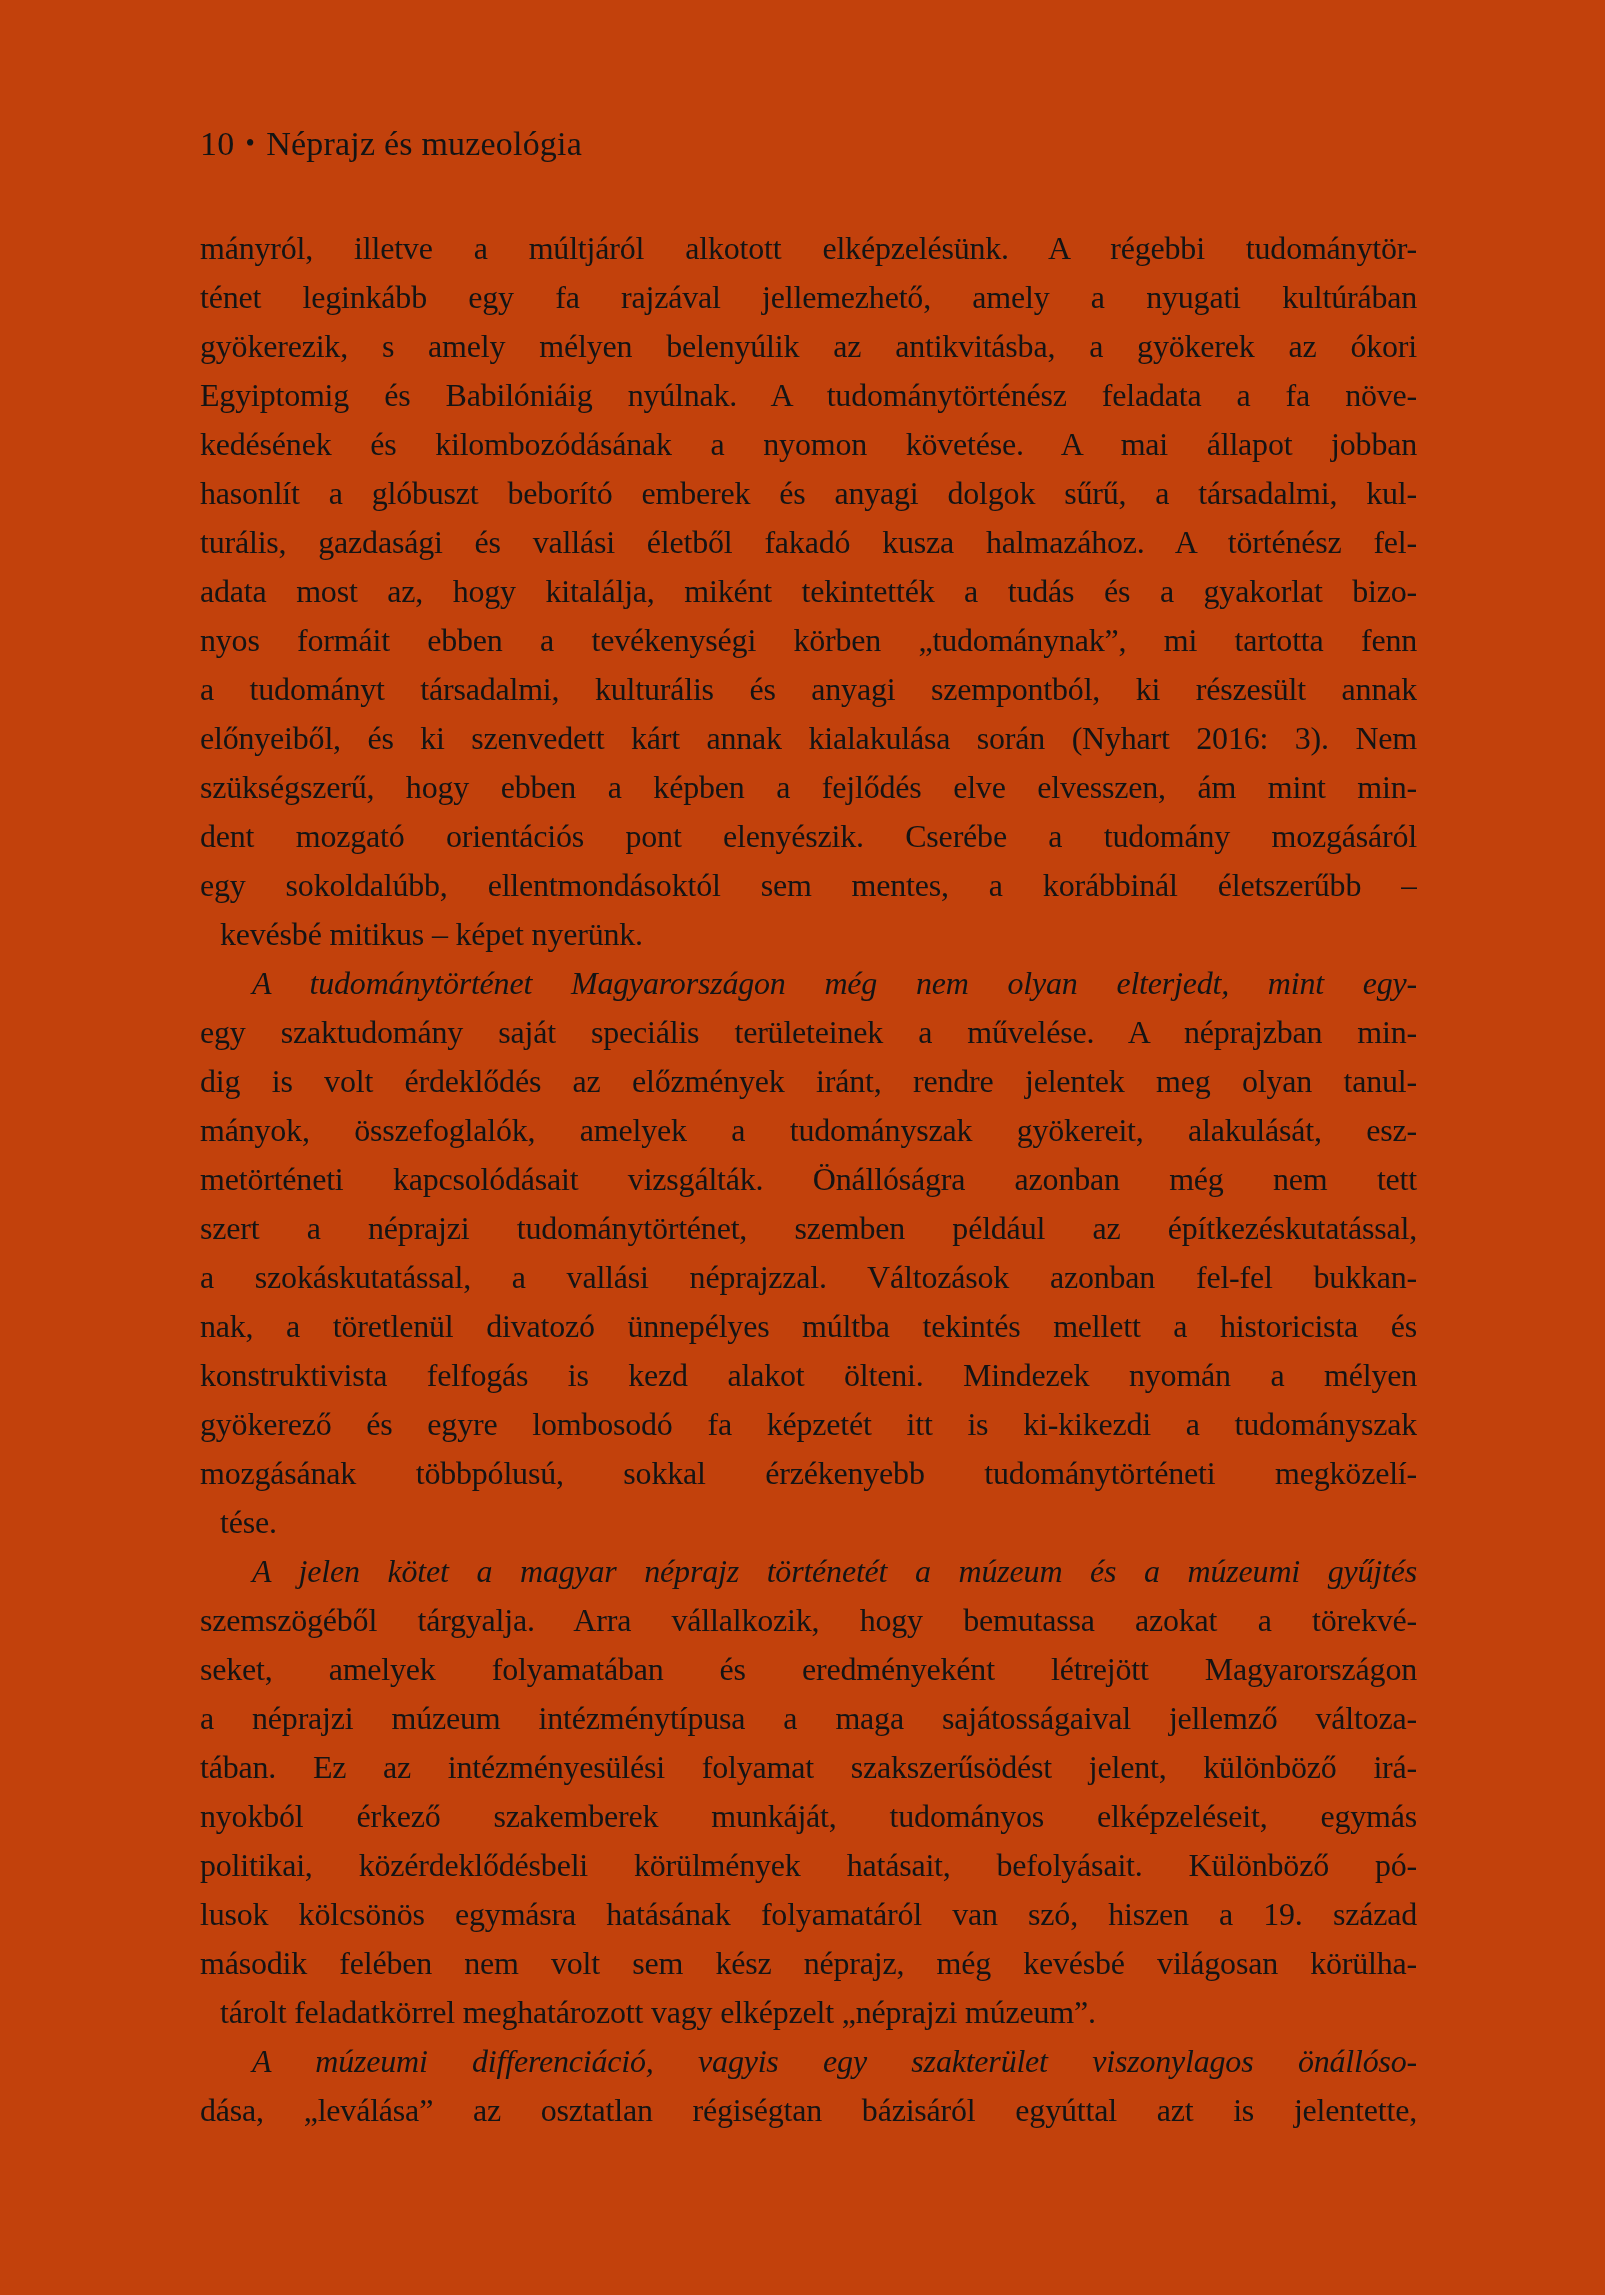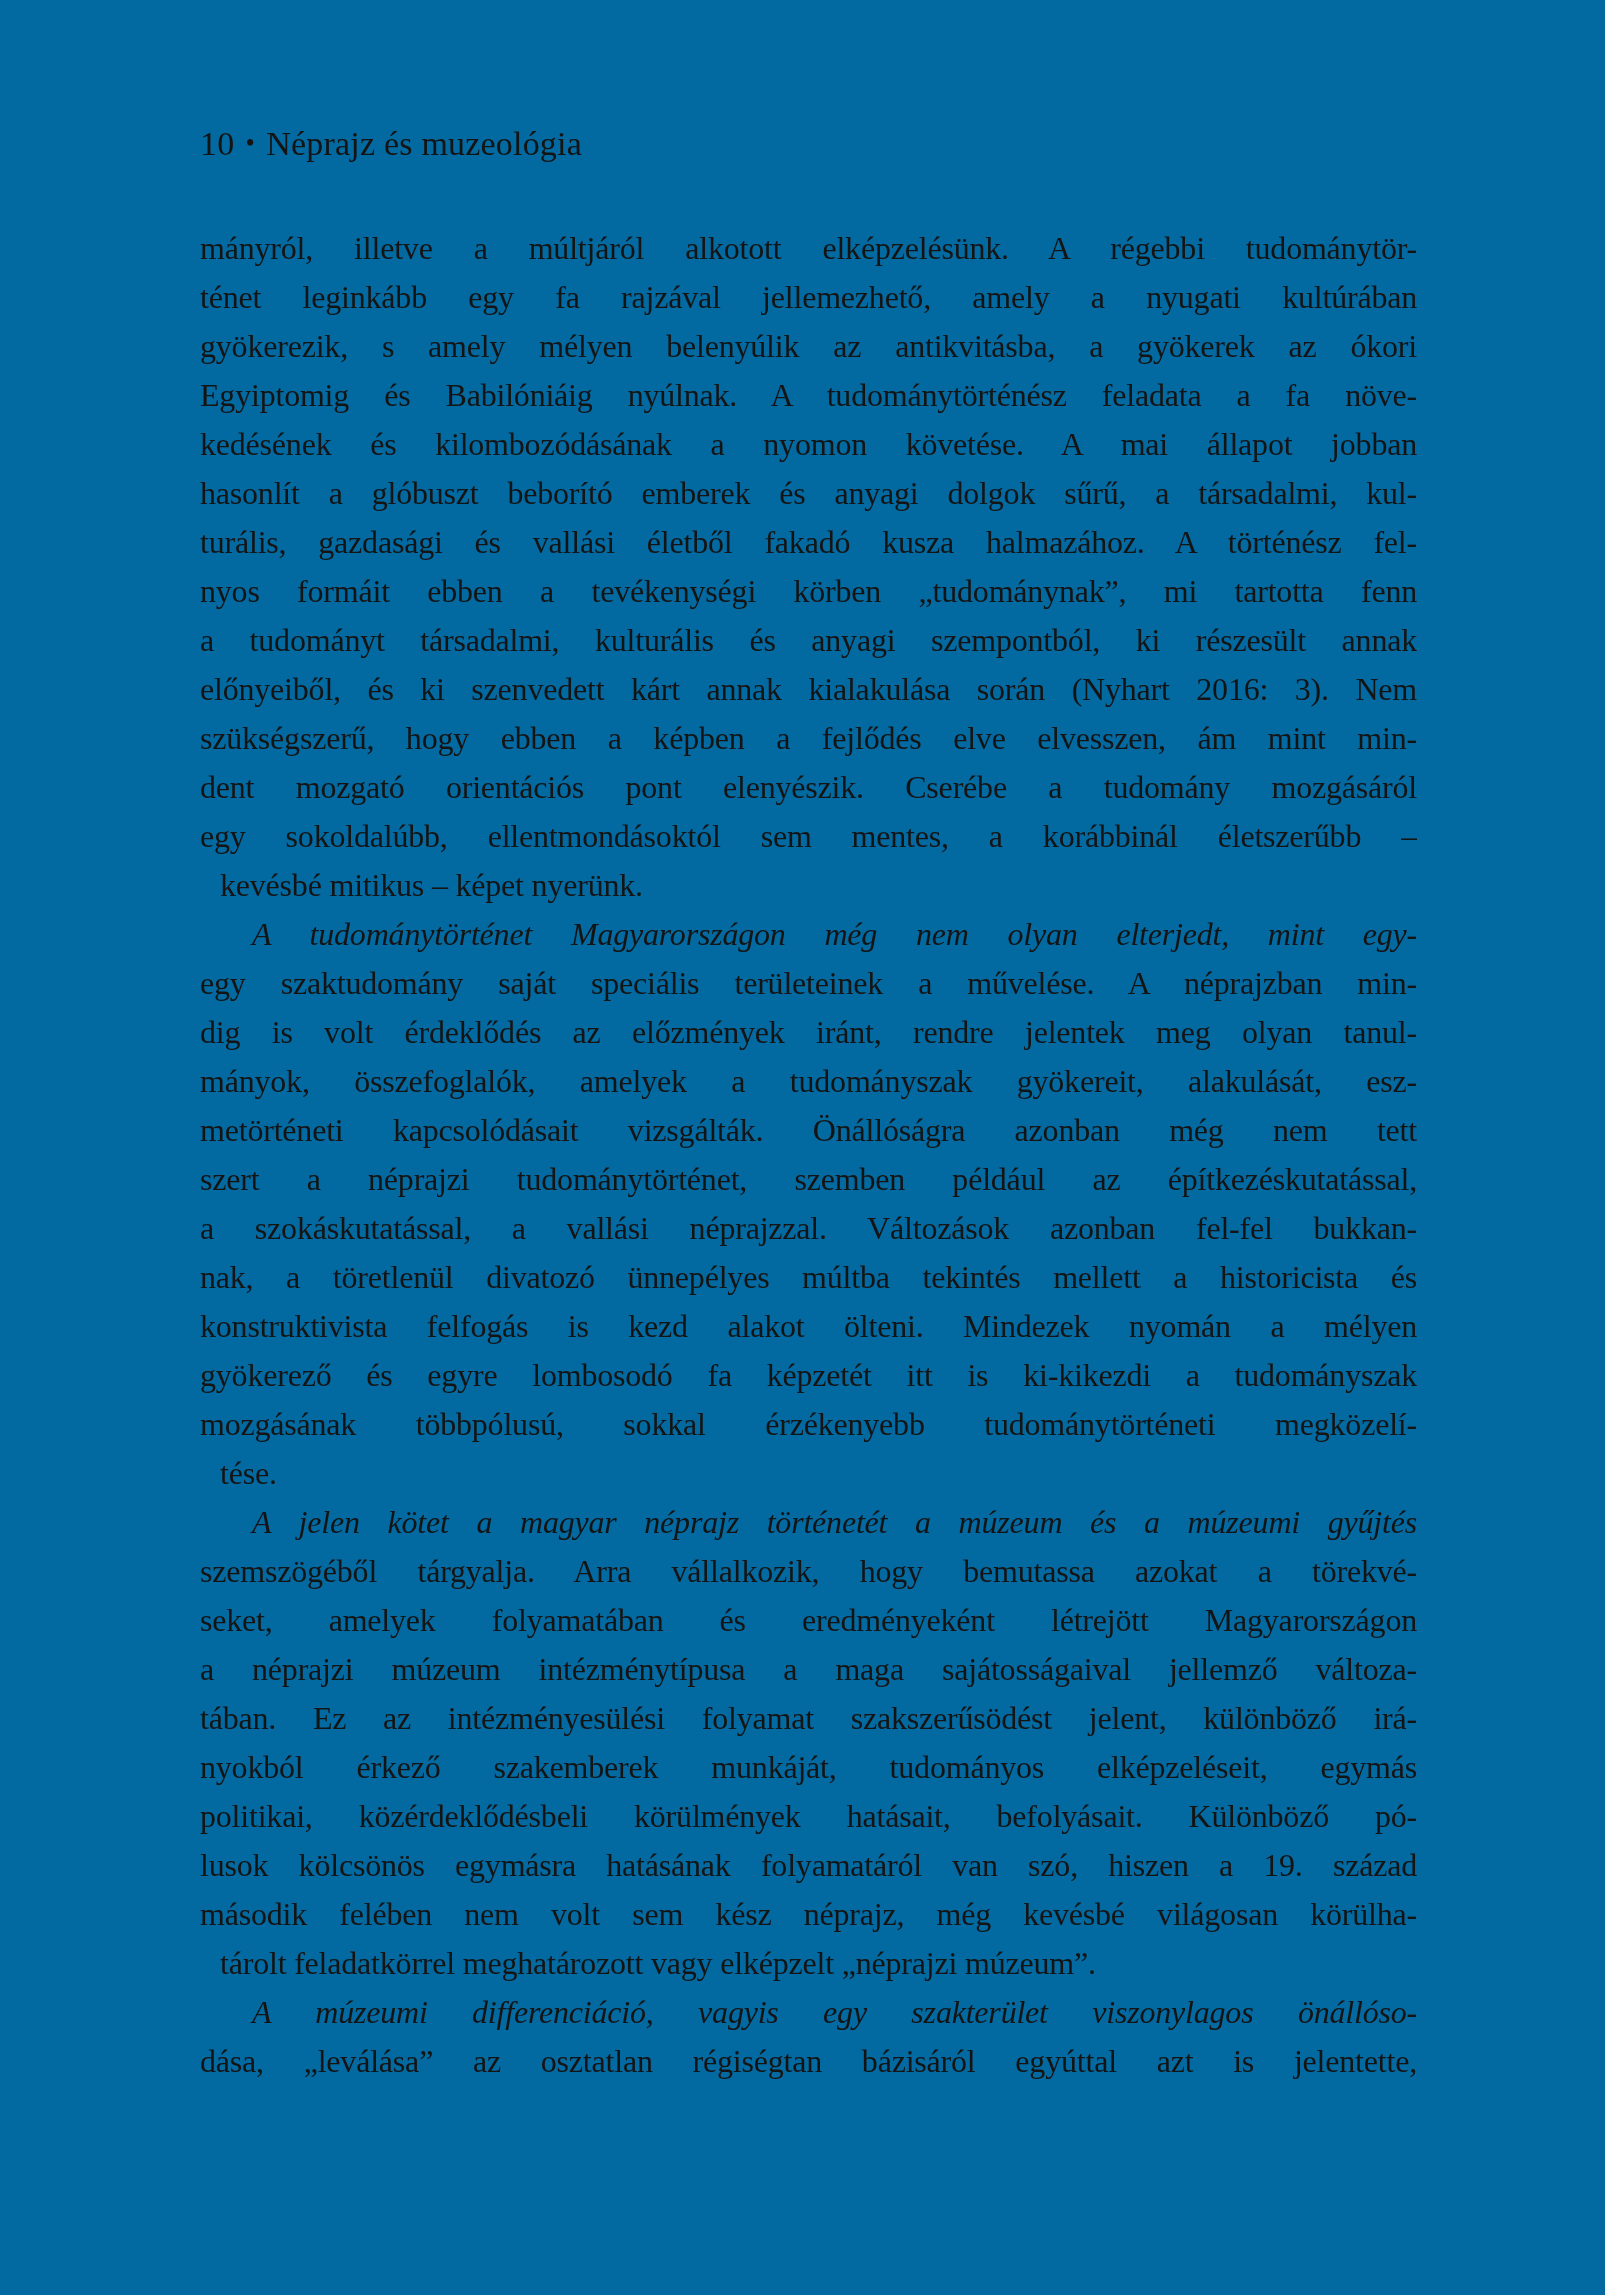--- a/index.html
+++ b/index.html
@@ -8,21 +8,21 @@
     height: 2295px;
     background: #ffffff;
     position: relative;
     font-family: "Liberation Serif", "DejaVu Serif", serif;
     color: #141414;
     overflow: hidden;
   }
   .page {
     position: absolute;
     inset: 0;
-    background: #0369a1;
+    background: #c2410c;
   }
   .running-head {
     position: absolute;
     left: 200px;
     top: 119px;
     width: 1217px;
     font-size: 34px;
     line-height: 49px;
     white-space: nowrap;
     letter-spacing: 0.2px;
@@ -63,20 +63,21 @@
 
   <main class="text-block" id="body-block">
       <div class="paragraph">
         <div class="line">mányról, illetve a múltjáról alkotott elképzelésünk. A régebbi tudománytör-</div>
         <div class="line">ténet leginkább egy fa rajzával jellemezhető, amely a nyugati kultúrában</div>
         <div class="line">gyökerezik, s amely mélyen belenyúlik az antikvitásba, a gyökerek az ókori</div>
         <div class="line">Egyiptomig és Babilóniáig nyúlnak. A tudománytörténész feladata a fa növe-</div>
         <div class="line">kedésének és kilombozódásának a nyomon követése. A mai állapot jobban</div>
         <div class="line">hasonlít a glóbuszt beborító emberek és anyagi dolgok sűrű, a társadalmi, kul-</div>
         <div class="line">turális, gazdasági és vallási életből fakadó kusza halmazához. A történész fel-</div>
+        <div class="line">adata most az, hogy kitalálja, miként tekintették a tudás és a gyakorlat bizo-</div>
         <div class="line">nyos formáit ebben a tevékenységi körben „tudománynak”, mi tartotta fenn</div>
         <div class="line">a tudományt társadalmi, kulturális és anyagi szempontból, ki részesült annak</div>
         <div class="line">előnyeiből, és ki szenvedett kárt annak kialakulása során (Nyhart 2016: 3). Nem</div>
         <div class="line">szükségszerű, hogy ebben a képben a fejlődés elve elvesszen, ám mint min-</div>
         <div class="line">dent mozgató orientációs pont elenyészik. Cserébe a tudomány mozgásáról</div>
         <div class="line">egy sokoldalúbb, ellentmondásoktól sem mentes, a korábbinál életszerűbb –</div>
         <div class="line par-end">kevésbé mitikus – képet nyerünk.</div>
       </div>
       <div class="paragraph">
         <div class="line indent">A tudománytörténet Magyarországon még nem olyan elterjedt, mint egy-</div>

